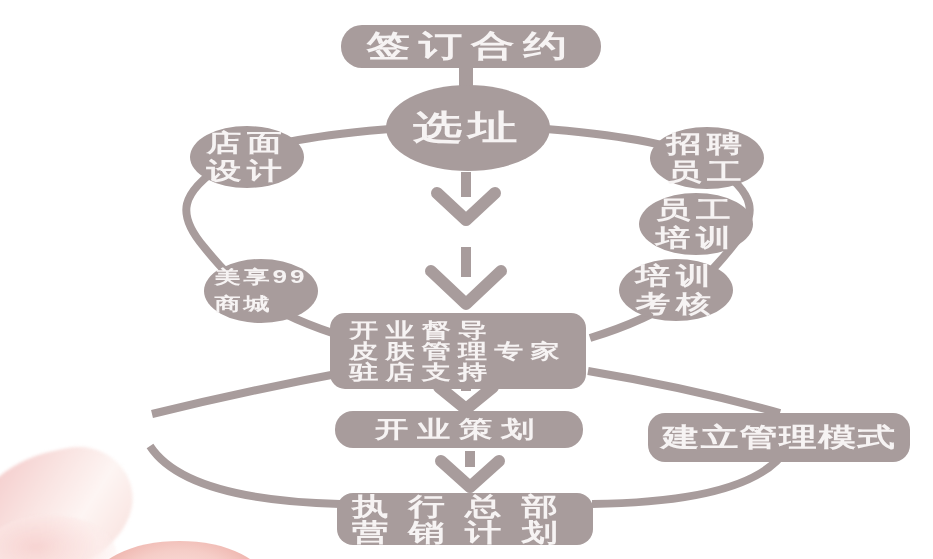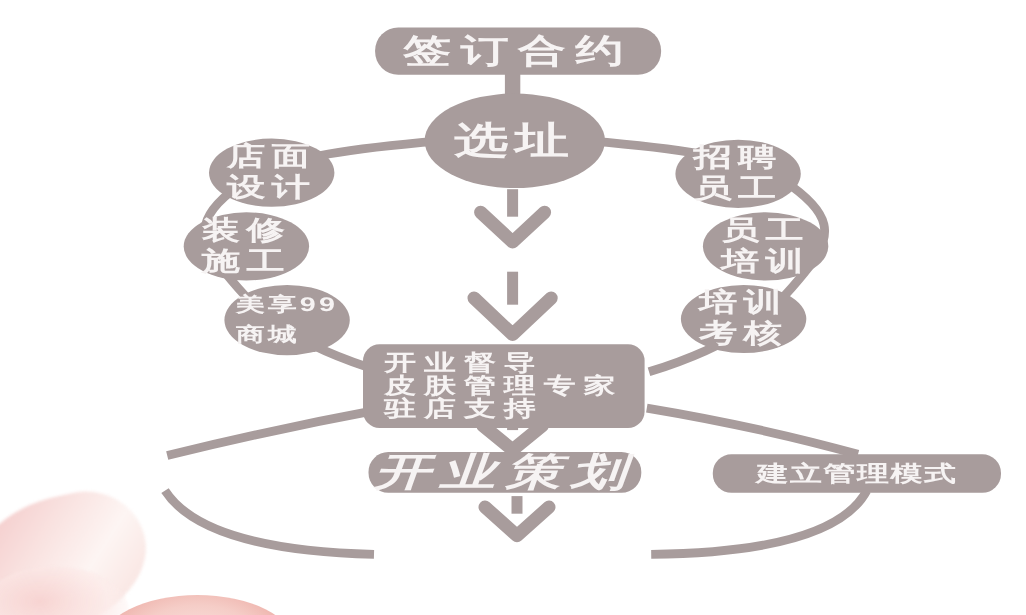--- a/index.html
+++ b/index.html
@@ -39,27 +39,27 @@
   }
   .node-text span{display:block;}
 
   
   #node-sign{left:341px;top:25px;width:260px;height:43px;border-radius:21px;font-size:30px;letter-spacing:6px;}
   #node-hub{left:386px;top:85px;width:164px;height:86px;font-size:34px;letter-spacing:4px;}
   .chain{width:114px;height:62px;font-size:24px;line-height:28px;letter-spacing:4px;}
   #node-store-design{left:190px;top:126px;}
   #node-renovation{left:167px;top:193px;}
   #node-mall99{left:204px;top:259px;height:64px;font-size:18px;line-height:27px;letter-spacing:2px;}
-  #node-recruit{left:614px;top:127px;}
+  #node-recruit{left:650px;top:127px;}
   #node-staff-training{left:639px;top:193px;}
   #node-assessment{left:619px;top:259px;}
   #node-supervision{left:330px;top:313px;width:256px;height:76px;border-radius:15px;font-size:20px;line-height:21px;letter-spacing:5px;}
   #node-market{left:32px;top:411px;width:256px;height:37px;font-size:31px;letter-spacing:6px;}
-  #node-plan{left:335px;top:411px;width:248px;height:37px;font-size:35px;letter-spacing:6px;font-style:italic;}
-  #node-mgmt{left:648px;top:413px;width:262px;height:35px;border-radius:17px;font-size:20px;letter-spacing:1px;}
+  #node-plan{left:335px;top:411px;width:248px;height:37px;font-size:23px;letter-spacing:6px;}
+  #node-mgmt{left:648px;top:413px;width:262px;height:49px;border-radius:17px;font-size:26px;letter-spacing:1px;}
   #node-final{left:337px;top:493px;width:256px;height:52px;border-radius:16px;font-size:25px;line-height:26px;letter-spacing:14px;}
 
   
   .deco{position:absolute;z-index:0;}
   #petal-decoration{
     left:-25px;top:452px;width:160px;height:122px;
     background:linear-gradient(135deg,#f2c3c3 0%,#f9e3e1 38%,#fdf5f3 62%,#f7dcd8 100%);
     border-radius:62% 38% 72% 28% / 55% 48% 62% 38%;
     transform:rotate(-12deg);
     filter:blur(1.5px);
@@ -124,26 +124,20 @@
     <span class="node-text">选址</span>
   </div>
 
   <div class="node circle chain" id="node-store-design">
     <span class="node-text">
       <span>店面</span>
       <span>设计</span>
     </span>
   </div>
 
-  <div class="node circle chain" id="node-renovation">
-    <span class="node-text">
-      <span>装修</span>
-      <span>施工</span>
-    </span>
-  </div>
 
   <div class="node circle chain" id="node-mall99">
     <span class="node-text">
       <span>美享99</span>
       <span>商城</span>
     </span>
   </div>
 
   <div class="node circle chain" id="node-recruit">
     <span class="node-text">
@@ -176,14 +170,20 @@
 
 
   <div class="node pill" id="node-plan">
     <span class="node-text">开业策划</span>
   </div>
 
   <div class="node" id="node-mgmt">
     <span class="node-text">建立管理模式</span>
   </div>
 
+  <div class="node" id="node-final">
+    <span class="node-text">
+      <span>执行总部</span>
+      <span>营销计划</span>
+    </span>
+  </div>
 
 </div>
 
 </body></html>

